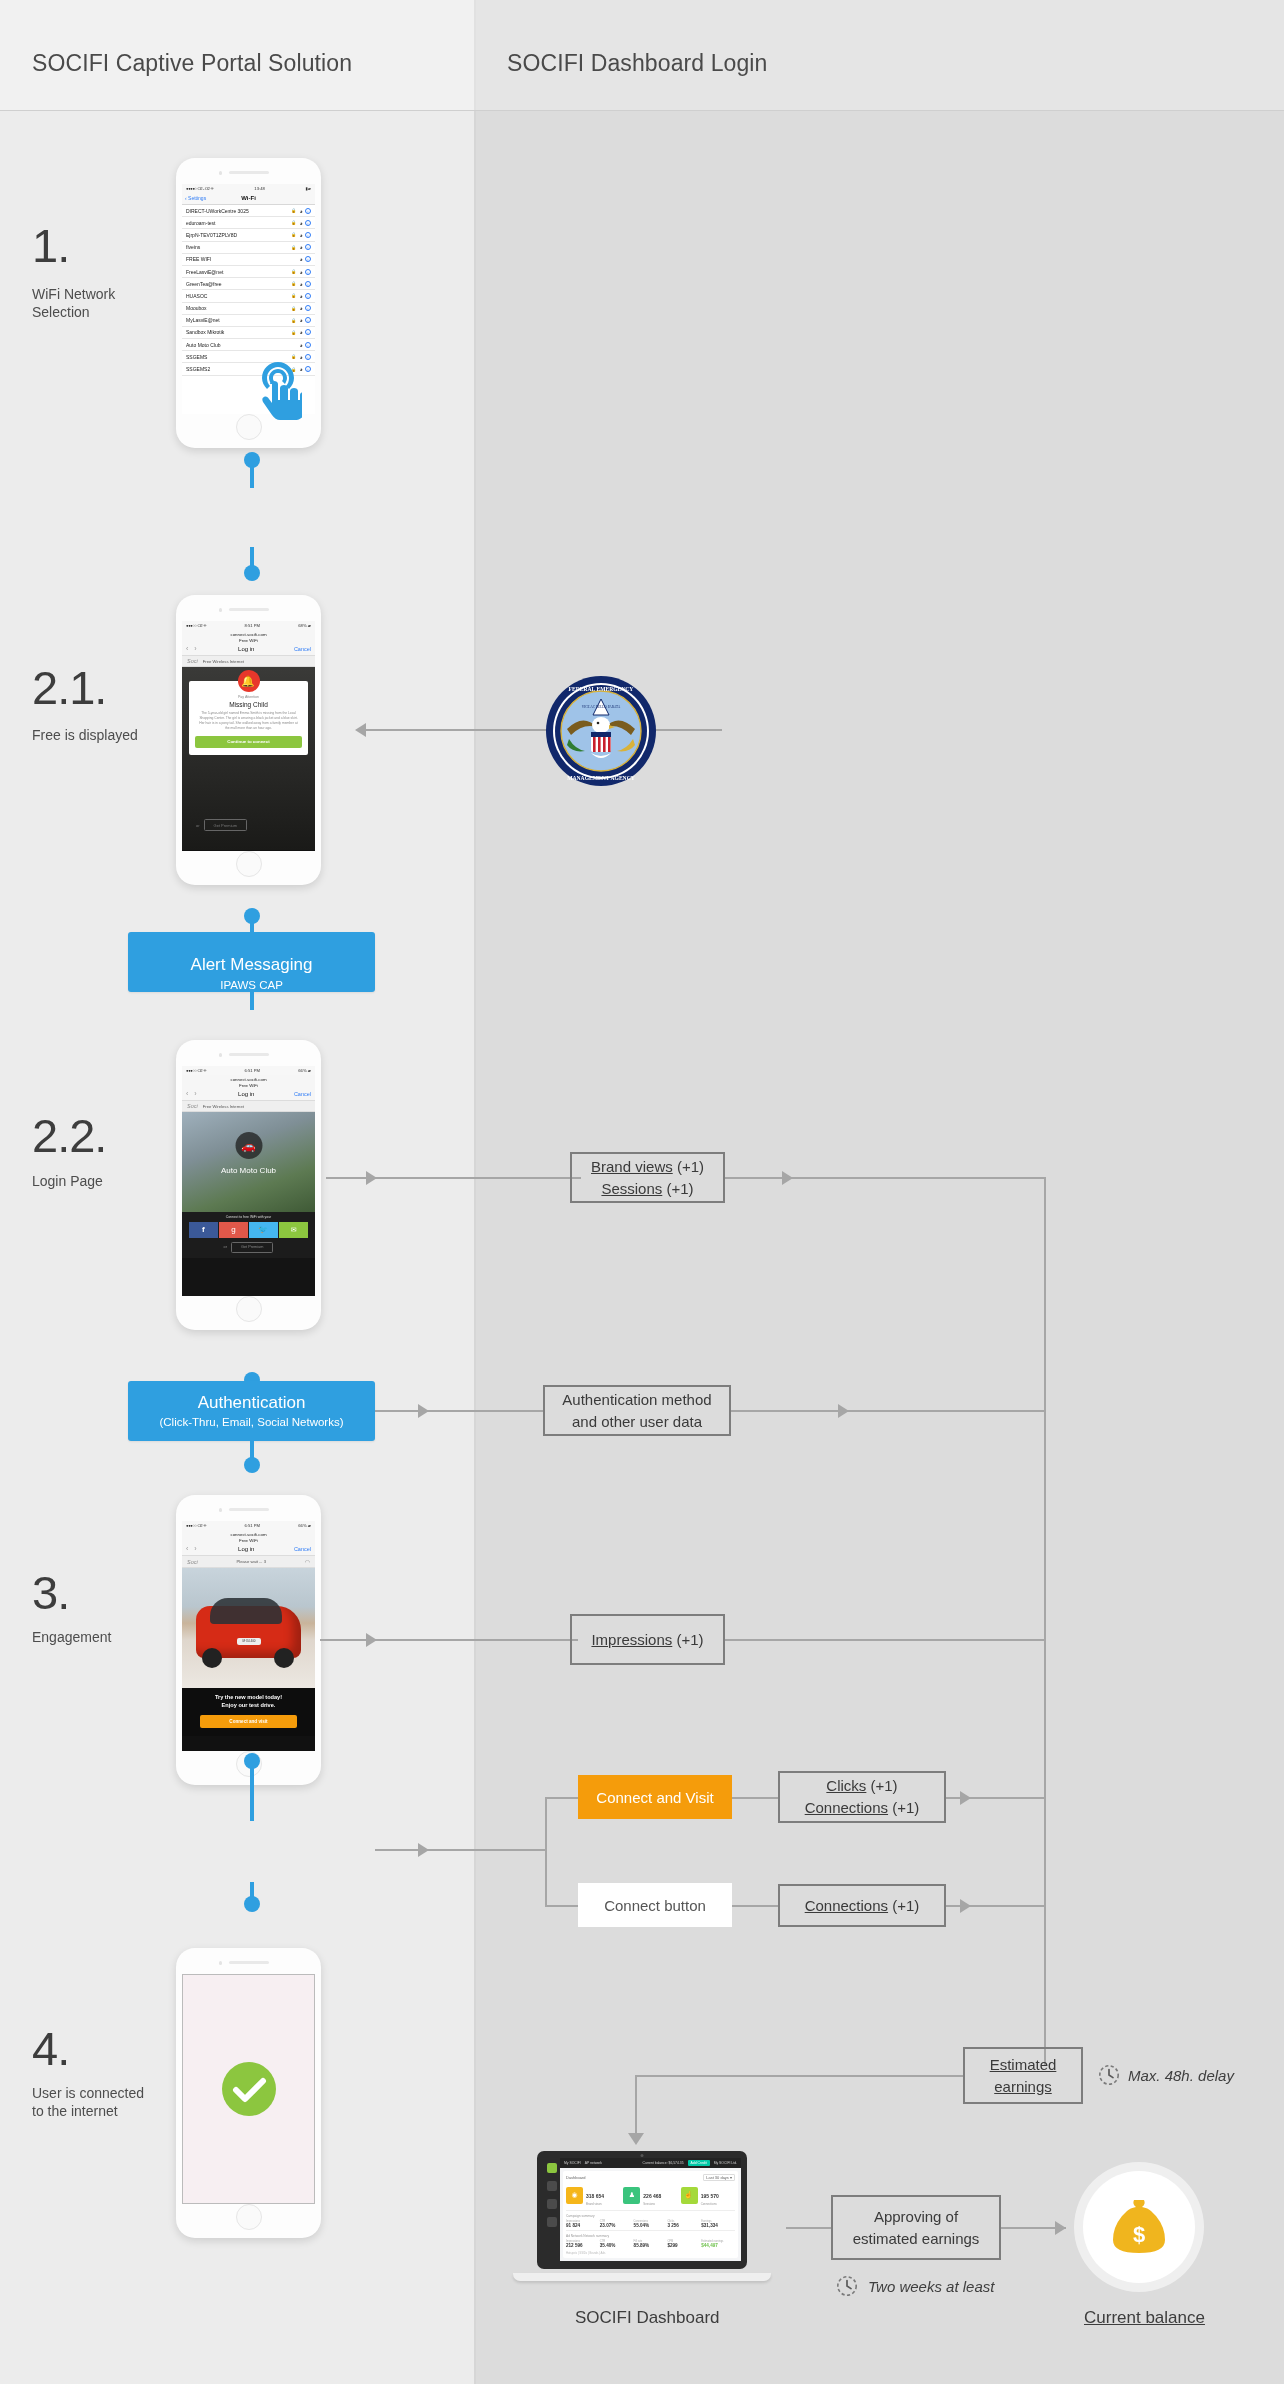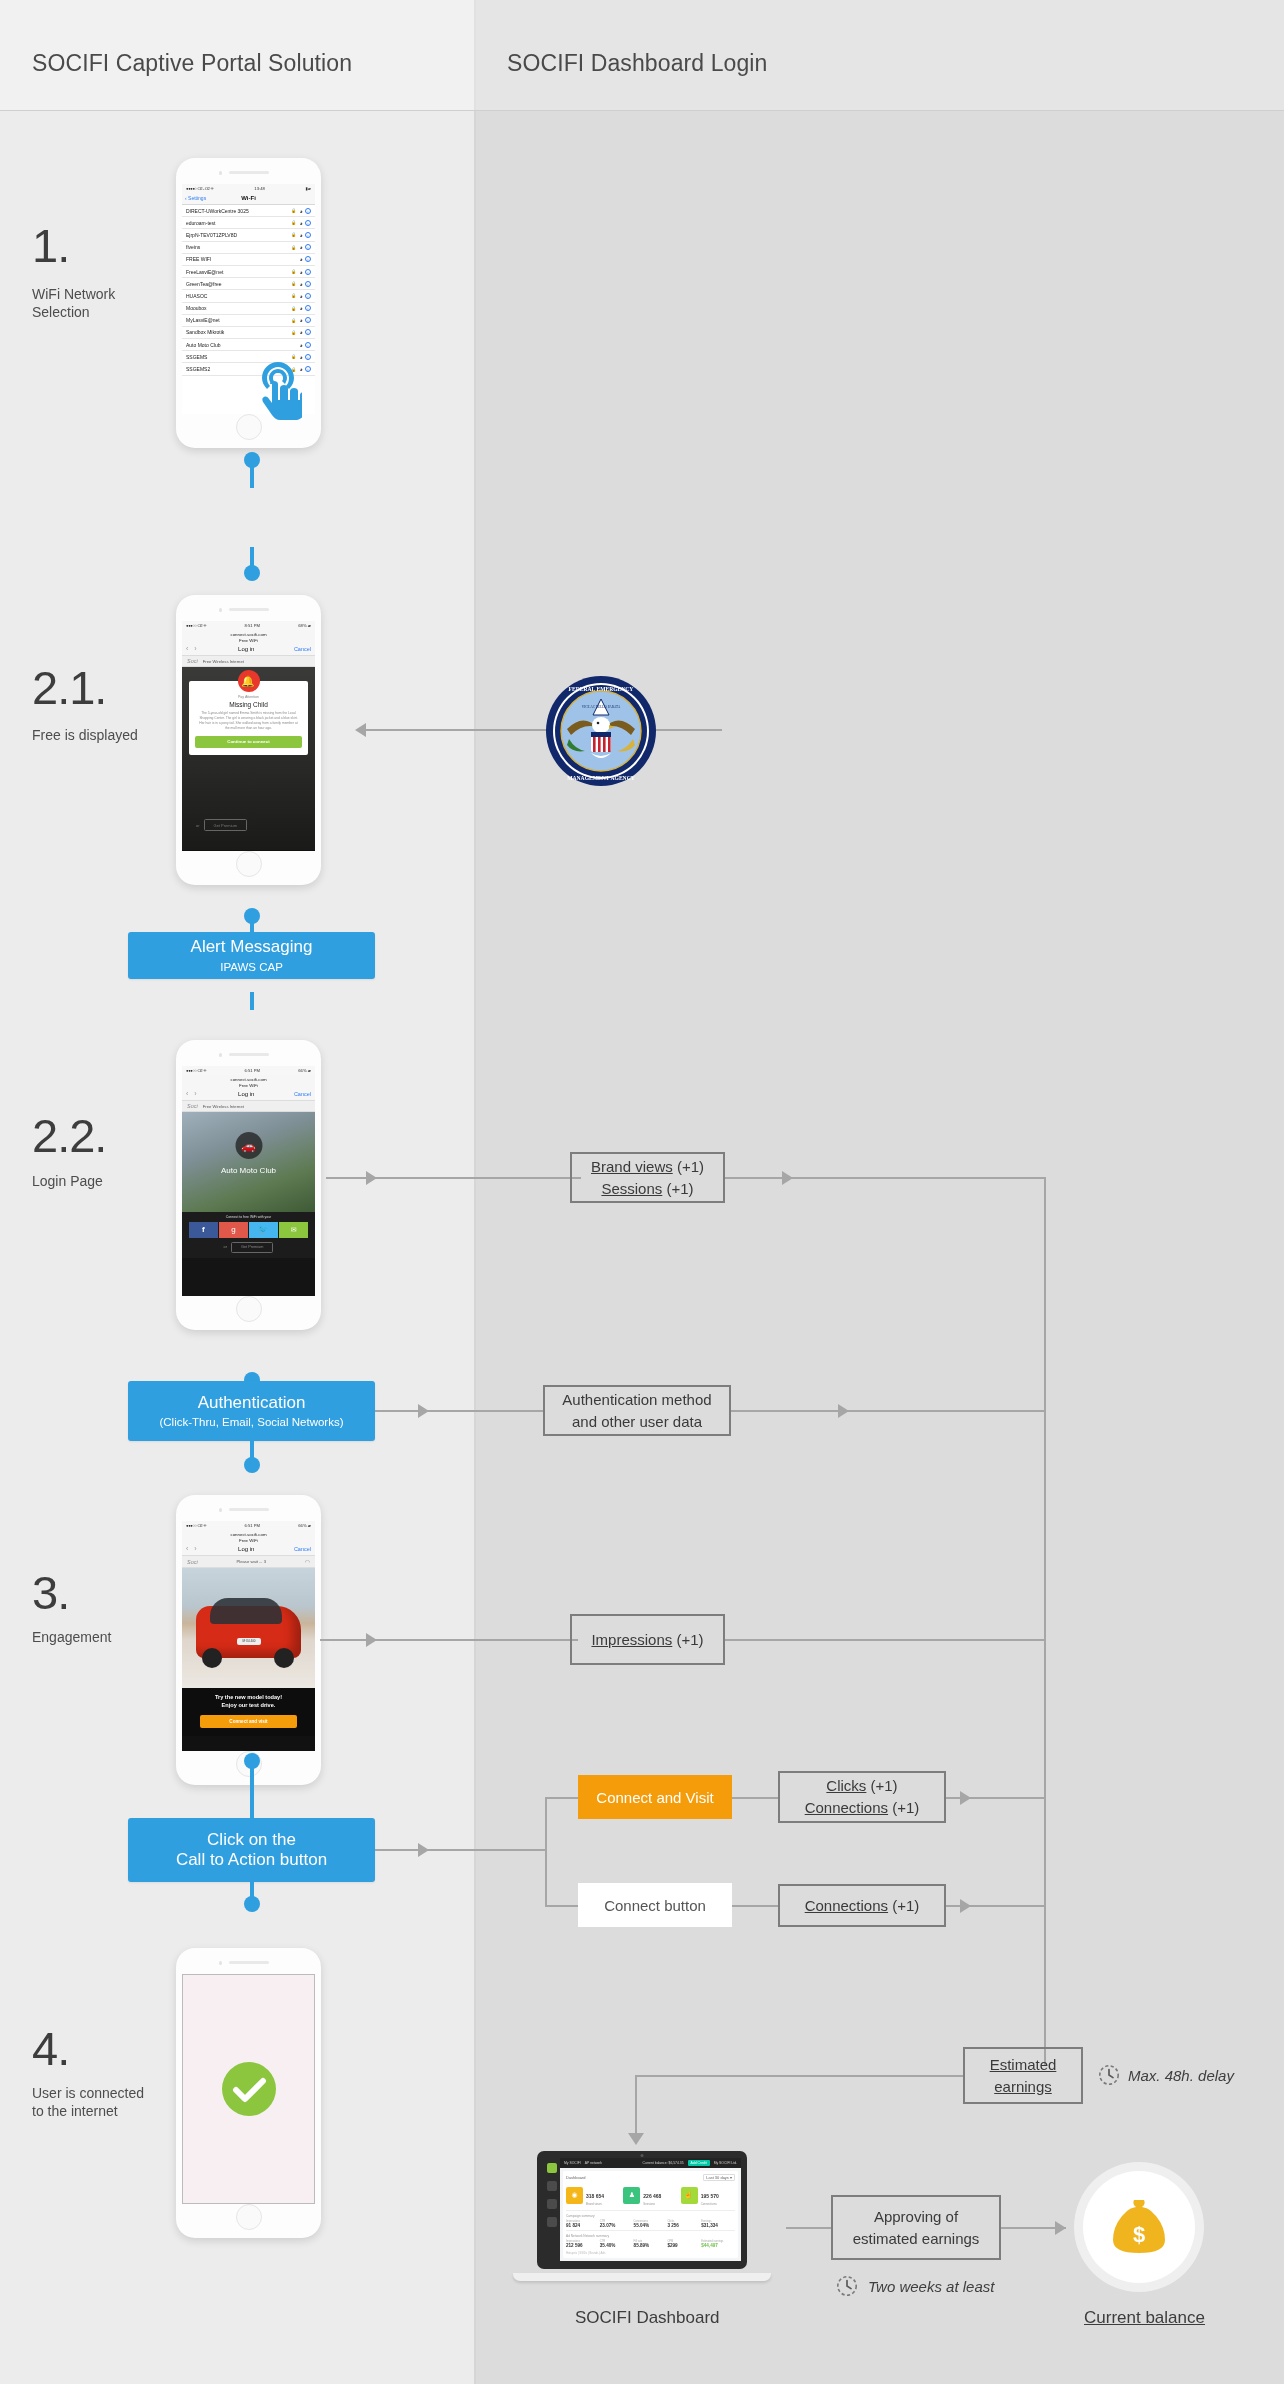--- a/index.html
+++ b/index.html
@@ -378,21 +378,21 @@
     <path d="M46 78 q10 10 20 0 q-10 6 -20 0z" fill="#ffffff"></path>
     <path d="M24 64 q6 10 16 12 q-12 2 -18 -6z" fill="#2f7d32"></path>
     <path d="M88 64 q-6 10 -16 12 q12 2 18 -6z" fill="#d8b23a"></path>
     <text x="56" y="16" font-size="5.6" fill="#ffffff" text-anchor="middle" font-family="Liberation Serif, serif" font-weight="bold">FEDERAL EMERGENCY</text>
     <text x="56" y="105" font-size="5.6" fill="#ffffff" text-anchor="middle" font-family="Liberation Serif, serif" font-weight="bold">MANAGEMENT AGENCY</text>
     <text x="56" y="33" font-size="3.4" fill="#11286b" text-anchor="middle" font-family="Liberation Serif, serif">VICE AC BELLO PARATA</text>
   </svg>
 
   <div class="pdot" style="left:244px; top:908px;"></div>
   <div class="pstem" style="left:250px; top:916px; height:22px;"></div>
-  <div class="pbox" style="left:128px; top:932px; width:247px; height:47px;">
+  <div class="pbox" style="left:128px; top:932px; width:247px; height:60px;justify-content:flex-end;">
     <div class="t1">Alert Messaging</div>
     <div class="t2">IPAWS CAP</div>
   </div>
   <div class="pstem" style="left:250px; top:992px; height:18px;"></div>
 
   <div class="step-num" style="left:32px; top:1108px;">2.2.</div>
   <div class="step-desc" style="left:32px; top:1172px;" id="s3desc">
       <div>Login Page</div>
     </div>
 
@@ -516,24 +516,20 @@
 
   <div class="hline" style="left:320px; top:1639px; width:258px;"></div>
   <div class="arrow-r" style="left:366px; top:1633px;"></div>
   <div class="dbox" style="left:570px; top:1614px; width:155px; height:51px;">
     <div><span class="u">Impressions</span><span> (+1)</span></div>
   </div>
   <div class="hline" style="left:725px; top:1639px; width:320px;"></div>
 
   <div class="pdot" style="left:244px; top:1753px;"></div>
   <div class="pstem" style="left:250px; top:1761px; height:20px;"></div>
-  <div class="pbox" style="left:128px; top:1818px; width:247px; height:64px;">
-    <div class="t1">Click on the</div>
-    <div class="t1">Call to Action button</div>
-  </div>
   <div class="pstem" style="left:250px; top:1779px; height:42px;"></div>
   <div class="pstem" style="left:250px; top:1882px; height:22px;"></div>
   <div class="pdot" style="left:244px; top:1896px;"></div>
 
   <div class="hline" style="left:375px; top:1849px; width:170px;"></div>
   <div class="arrow-r" style="left:418px; top:1843px;"></div>
   <div class="vline" style="left:545px; top:1797px; height:110px;"></div>
   <div class="hline" style="left:545px; top:1797px; width:35px;"></div>
   <div class="hline" style="left:545px; top:1905px; width:35px;"></div>
 

